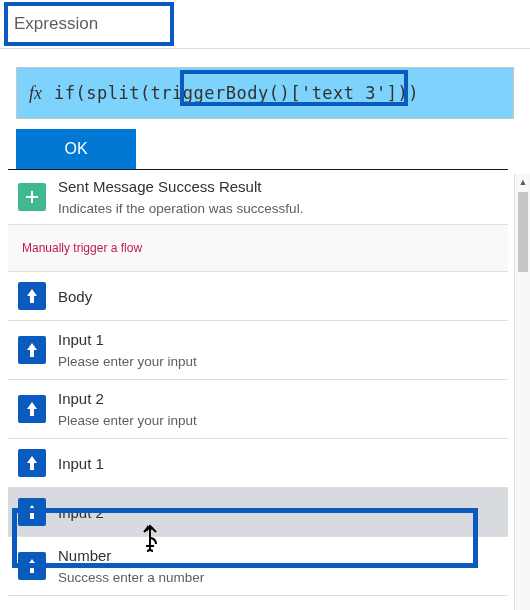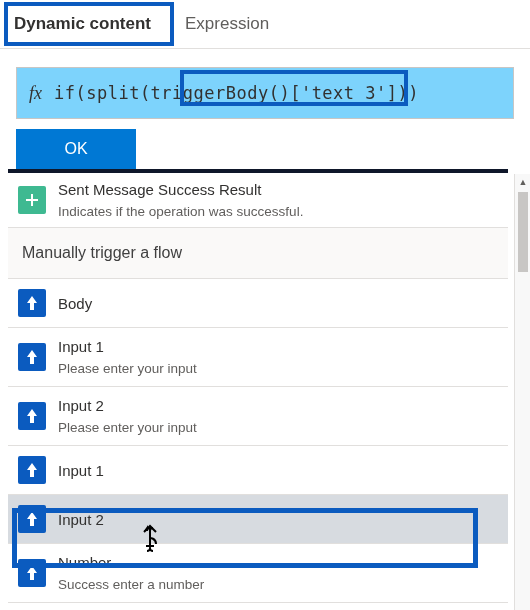--- a/index.html
+++ b/index.html
@@ -125,21 +125,21 @@
     height: 80px;
     background: #c8c6c4;
   }
   .list-container {
     position: absolute;
     left: 8px;
     right: 22px;
     top: 169px;
     bottom: 0;
     overflow: hidden;
-    border-top: 4px solid #0f172a;
+    border-top: 1px solid #0f172a;
   }
   .item {
     display: flex;
     align-items: center;
     padding: 10px 10px;
     border-bottom: 1px solid #e1dfdd;
     cursor: pointer;
     position: relative;
   }
   .item.sent {
@@ -174,22 +174,22 @@
     font-size: 15px;
     color: #323130;
   }
   .item-sub {
     font-size: 13.5px;
     color: #605e5c;
     margin-top: 6px;
   }
   .group-header {
     padding: 16px 14px;
-    font-size: 16px;
-    color: #404040;
+    font-size: 12px;
+    color: #be185d;
     background: #faf9f8;
     border-bottom: 1px solid #e1dfdd;
   }
   .item.hovered {
     background: #d7dbe0;
   }
   .highlight-box {
     position: absolute;
     border: 5px solid #0b5bbf;
     pointer-events: none;
@@ -210,21 +210,20 @@
   }
 </style>
 </head>
 <body>
 
 <div class="panel">
 
   <div class="tab-highlight"></div>
 
   <div class="tabs">
-    <div class="tab active">Dynamic content</div>
     <div class="tab">Expression</div>
   </div>
 
   <div class="content-area">
     <div class="formula-box">
       <span class="fx">fx</span>
       <span class="formula-text">if(split(triggerBody()['text_3']))</span>
     </div>
     <button class="ok-btn">OK</button>
   </div>

